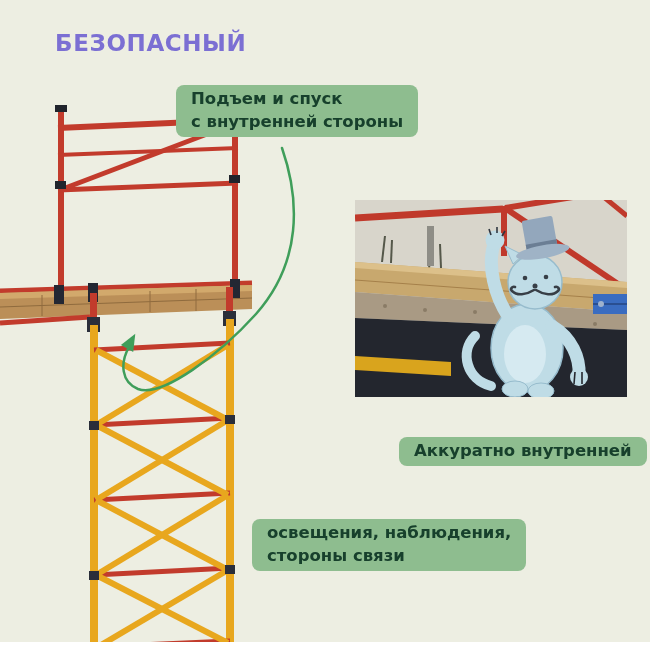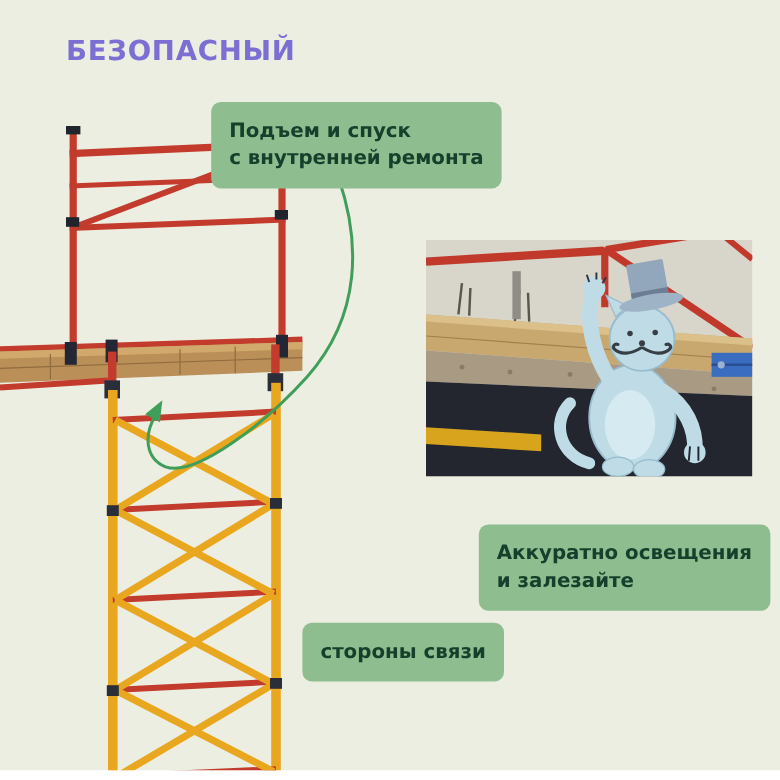--- a/index.html
+++ b/index.html
@@ -7,21 +7,21 @@
     position:relative;width:650px;height:642px;overflow:hidden;
     background:#edeee2;
     font-family:"DejaVu Sans","Liberation Sans",sans-serif;
   }
   .title{
     position:absolute;left:55px;top:30px;margin:0;
     font-size:23px;font-weight:bold;color:#7b6fd3;letter-spacing:.6px;
   }
   .badge{
     position:absolute;background:#8ebd8f;color:#17402c;
-    border-radius:8px;padding:13px 15px;
+    border-radius:8px;padding:3px 15px;
     font-size:16.5px;font-weight:600;line-height:1.38;
   }
   .badge span{display:block;}
   .badge-climb{left:176px;top:85px;}
   .badge-lift{left:399px;top:437px;}
   .badge-usage{left:252px;top:519px;}
   .scaffold-svg{position:absolute;left:0;top:95px;}
   .arrow-svg{position:absolute;left:0;top:0;pointer-events:none;}
   .photo{position:absolute;left:355px;top:200px;width:272px;height:197px;}
 </style>
@@ -180,25 +180,25 @@
 
   <svg class="arrow-svg" width="650" height="650" viewBox="0 0 650 650">
     <path d="M282,148 C300,200 302,262 256,314 C220,354 162,398 138,389 C121,382 120,363 129,347" fill="none" stroke="#3f9e5a" stroke-width="2.5" stroke-linecap="round"></path>
     <polygon points="0,-13 -7,4 7,4" transform="translate(129,345) rotate(29)" fill="#3f9e5a"></polygon>
   </svg>
 
   <h1 class="title">БЕЗОПАСНЫЙ</h1>
 
   <div class="badge badge-climb">
     <span>Подъем и спуск</span>
-    <span>с внутренней ремонта</span>
+    <span>с внутренней стороны</span>
   </div>
 
   <div class="badge badge-lift">
-    <span>Аккуратно освещения</span>
-    <span>и залезайте</span>
+    <span>Аккуратно внутренней</span>
   </div>
 
   <div class="badge badge-usage">
+    <span>освещения, наблюдения,</span>
     <span>стороны связи</span>
   </div>
 
 </div>
 
 </body></html>

